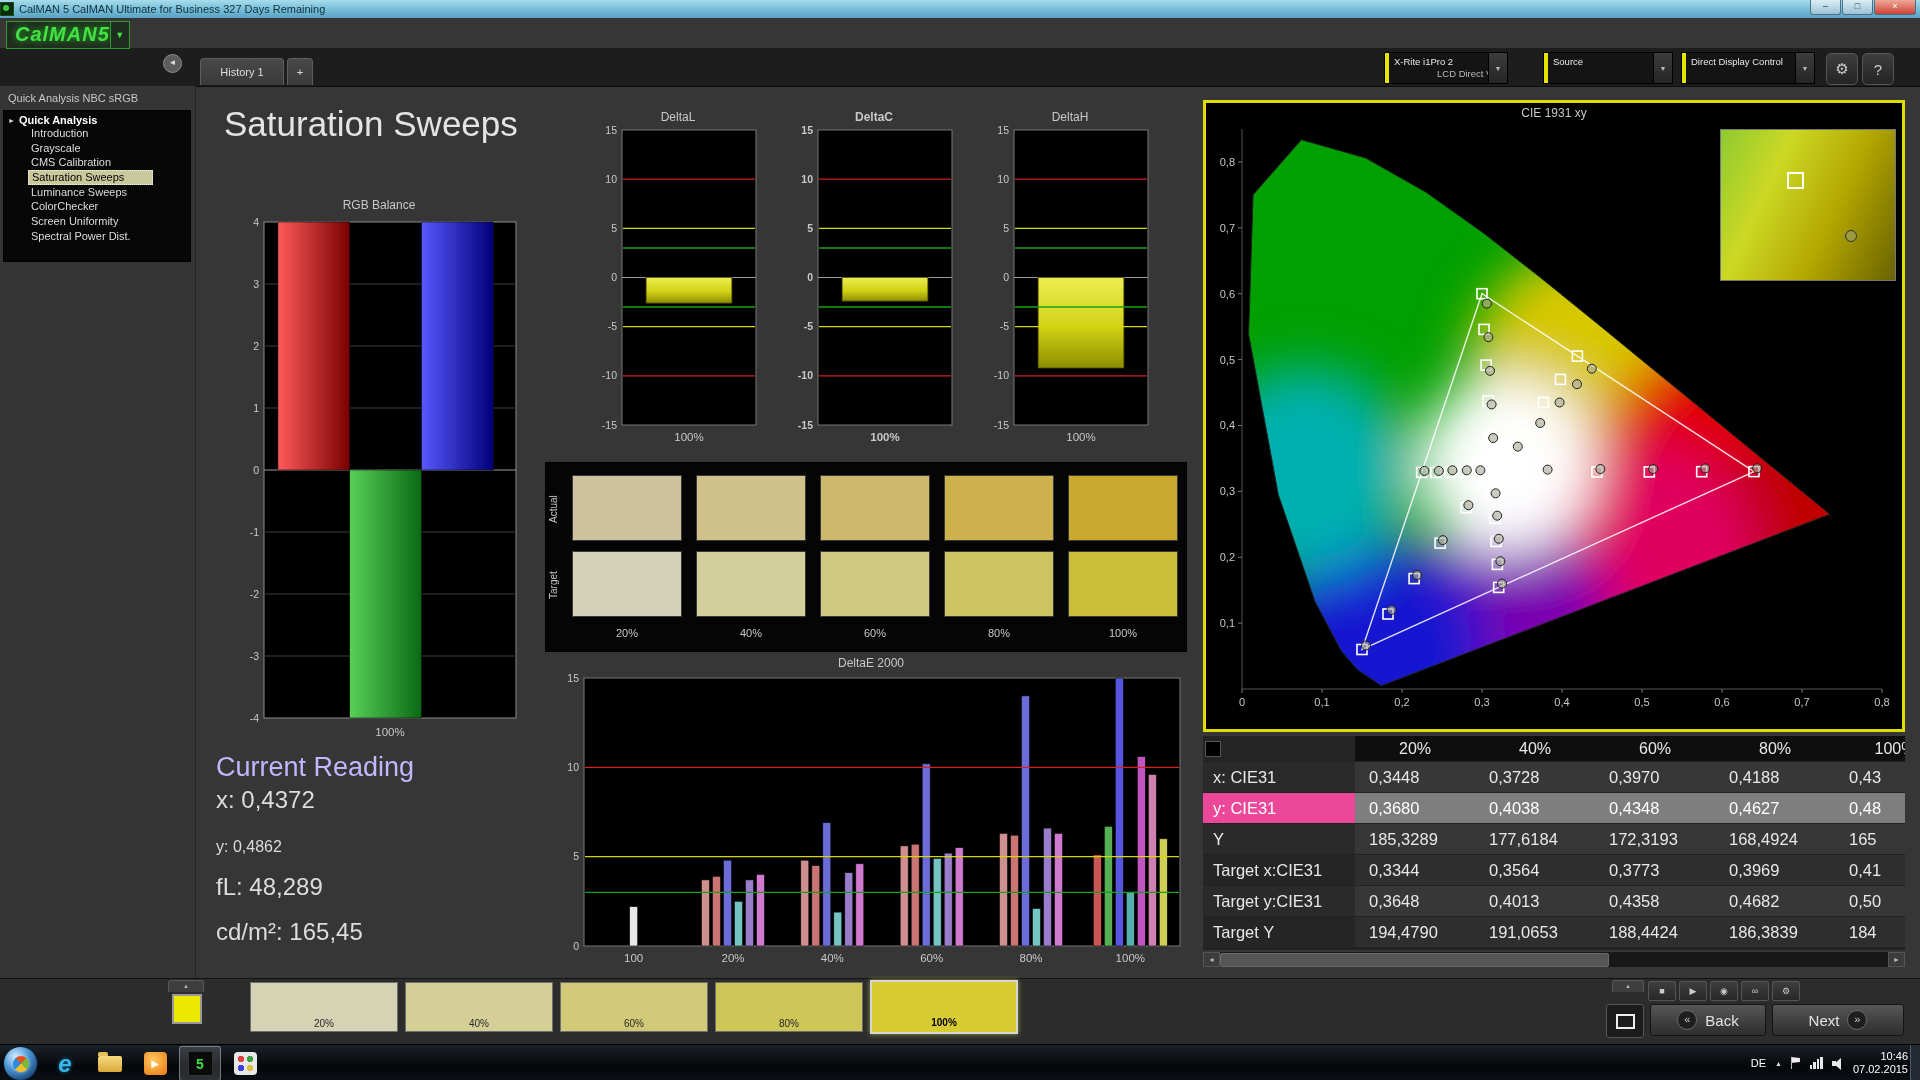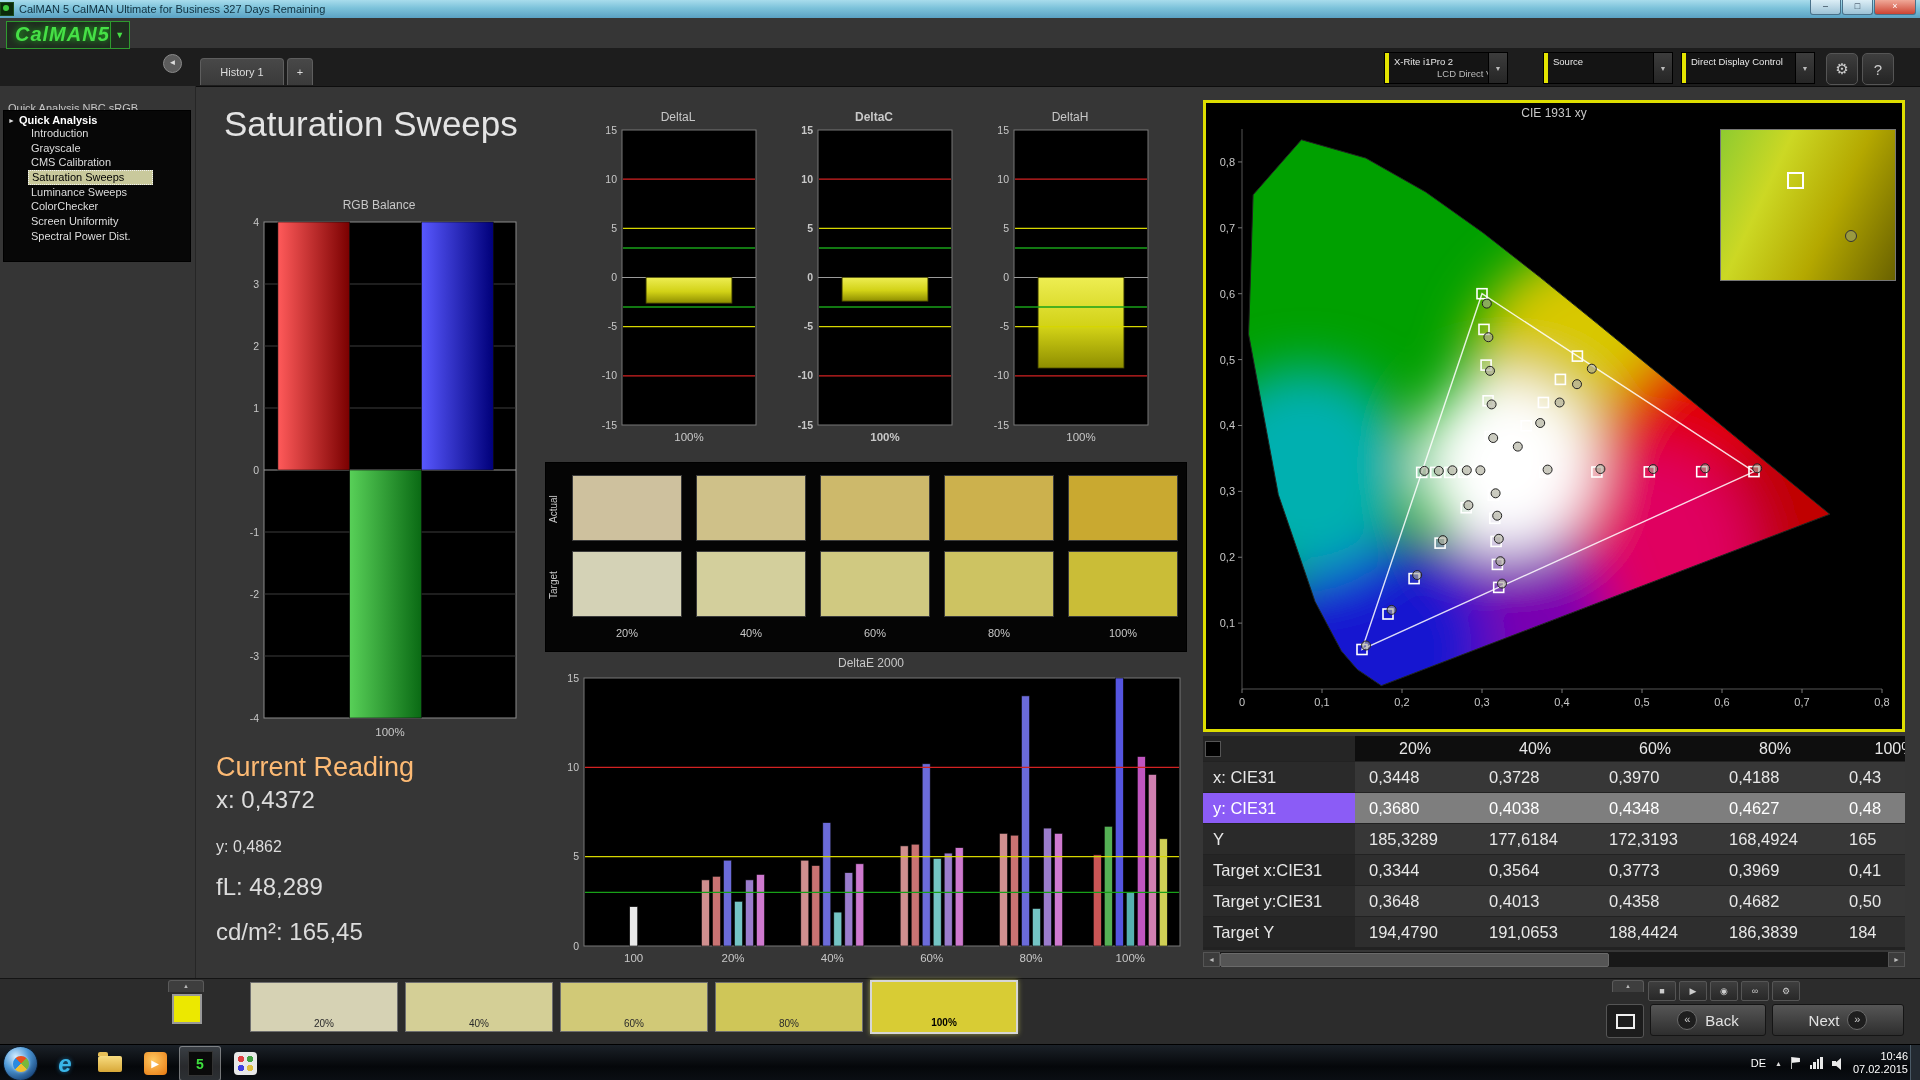--- a/index.html
+++ b/index.html
@@ -23,21 +23,21 @@
   .dd{position:absolute;top:52px;height:32px;background:#141414;border:1px solid #000;box-sizing:border-box;display:flex;}
   .dd .ybar{width:4px;background:#e4e400;}
   .dd .dd-body{flex:1;padding:3px 4px 0 5px;color:#e8e8e8;overflow:hidden;}
   .dd .dd-chev{width:18px;background:linear-gradient(#3c3c3c,#262626);border-left:1px solid #000;color:#bbb;font-size:7px;display:flex;align-items:center;justify-content:center;}
   .dd-line1{font-size:9.5px;line-height:12px;white-space:nowrap;}
   .dd-line2{font-size:9.5px;line-height:12px;color:#bbb;white-space:nowrap;margin-left:43px;}
   .badge{position:absolute;left:1552px;top:55px;width:26px;height:26px;border-radius:50%;background:radial-gradient(circle at 35% 30%,#7db4f4,#1c50b4 70%,#0c2c74);border:1px solid #9ab;color:#fff;font-size:10px;display:flex;align-items:center;justify-content:center;}
   .round-btn{position:absolute;top:53px;width:30px;height:30px;border-radius:5px;background:linear-gradient(#3e3e3e,#242424);border:1px solid #555;color:#ccc;font-size:15px;display:flex;align-items:center;justify-content:center;}
   
   .sidebar{position:absolute;left:0;top:86px;width:196px;height:892px;background:#353535;border-right:1px solid #262626;box-sizing:border-box;}
-  .sidebar-title{padding:16px 0 0 8px;font-size:11px;color:#c6c6c6;}
+  .sidebar-title{padding:6px 0 0 8px;font-size:11px;color:#c6c6c6;}
   .tree-panel{position:absolute;left:3px;top:24px;width:188px;height:152px;background:#070707;border:1px solid #000;padding:3px 0 0 4px;box-sizing:border-box;}
   .tree-root{font-size:11px;font-weight:bold;color:#fff;display:flex;align-items:center;gap:4px;}
   .tree-root .tr-arrow{font-size:7px;color:#ddd;}
   .tree-item{margin-left:20px;font-size:11px;color:#ddd;height:14.6px;line-height:14.6px;padding-left:3px;width:120px;}
   .tree-item.selected{background:#c9c99c;color:#000;border:1px dotted #f2f2f2;height:13px;line-height:12px;}
   
   .page-title{position:absolute;left:224px;top:104px;font-size:35px;color:#e4e4e4;}
   .chart-block{position:absolute;}
   .chart-title{font-size:12px;color:#c8c8c8;text-align:center;height:16px;}
   .chart-xlabel{font-size:11.5px;color:#c8c8c8;text-align:center;}
@@ -55,21 +55,21 @@
   .cie-table{position:absolute;left:1203px;top:736px;width:702px;height:214px;overflow:hidden;background:#222;}
   .trow{display:flex;height:31px;}
   .trow.thead{height:26px;}
   .tcell{width:120px;min-width:120px;font-size:16.5px;color:#e8e8e8;box-sizing:border-box;padding-left:14px;line-height:31px;background:#373737;border-bottom:1px solid #222;}
   .thead .tcell{background:#0e0e0e;line-height:26px;padding-left:0;text-align:center;font-size:16px;}
   .tlabel{width:152px;min-width:152px;background:#2a2a2a;padding-left:10px;}
   .trow:nth-child(odd) .tcell{background:#2e2e2e;}
   .trow:nth-child(odd) .tcell.tlabel{background:#252525;}
   .trow.thead .tcell{background:#0e0e0e;}
   .trow.hl .tcell{background:#7e7e7e;color:#fff;}
-  .trow.hl .tcell.tlabel{background:#8b5cf6;}
+  .trow.hl .tcell.tlabel{background:#ec4899;}
   .corner-box{display:inline-block;width:14px;height:14px;background:#000;border:1px solid #555;margin:5px 0 0 2px;}
   .hscroll{position:absolute;left:1203px;top:952px;width:702px;height:15px;display:flex;background:#181818;}
   .scroll-arrow{width:17px;height:15px;background:#3c3c3c;border:1px solid #555;color:#bbb;font-size:7px;line-height:14px;text-align:center;box-sizing:border-box;}
   .scroll-track{flex:1;position:relative;}
   .scroll-thumb{position:absolute;left:0;top:1px;height:12px;width:58%;background:#555;border:1px solid #6a6a6a;border-radius:2px;}
   
   .bottombar{position:absolute;left:0;top:978px;width:1920px;height:66px;background:#2c2c2c;border-top:1px solid #141414;}
   .uptab{position:absolute;width:34px;height:11px;background:#3e3e3e;border:1px solid #5a5a5a;border-bottom:none;border-radius:3px 3px 0 0;color:#bbb;font-size:6px;text-align:center;line-height:10px;}
   .patch-current{position:absolute;left:172px;top:994px;width:26px;height:26px;background:#ece800;border:2px solid #999;}
   .filmstrip{position:absolute;left:250px;top:982px;display:flex;gap:7px;}
@@ -221,21 +221,21 @@
           <text x="21" y="507.5" font-size="10.5" fill="#c8c8c8" text-anchor="end" font-family="Liberation Sans, sans-serif">-4</text>
           <rect x="39.9" y="8.0" width="71.8" height="248.0" fill="url(#rgb0)" stroke="#101010" stroke-width="0.6"></rect>
           <rect x="111.7" y="256.0" width="71.8" height="248.0" fill="url(#rgb1)" stroke="#101010" stroke-width="0.6"></rect>
           <rect x="183.5" y="8.0" width="71.8" height="248.0" fill="url(#rgb2)" stroke="#101010" stroke-width="0.6"></rect>
         </svg>
       </div>
     <div class="chart-xlabel" style="margin-left:26px;width:252px;">100%</div>
   </div>
 
   <div style="position:absolute;left:216px;top:752px;">
-    <div style="font-size:27px;color:#fdba74;">Current Reading</div>
+    <div style="font-size:27px;color:#c4b5fd;">Current Reading</div>
     <div>
         <div style="font-size: 24px; color: rgb(220, 220, 220); margin-top: 3px;">x: 0,4372</div>
         <div style="font-size: 16px; color: rgb(220, 220, 220); margin-top: 24px;">y: 0,4862</div>
         <div style="font-size: 24px; color: rgb(220, 220, 220); margin-top: 17px;">fL: 48,289</div>
         <div style="font-size: 24px; color: rgb(220, 220, 220); margin-top: 17px;">cd/m²: 165,45</div>
       </div>
   </div>
 
   <div class="chart-block" style="left:594px;top:110px;width:168px;">
     <div class="chart-title">DeltaL</div>

